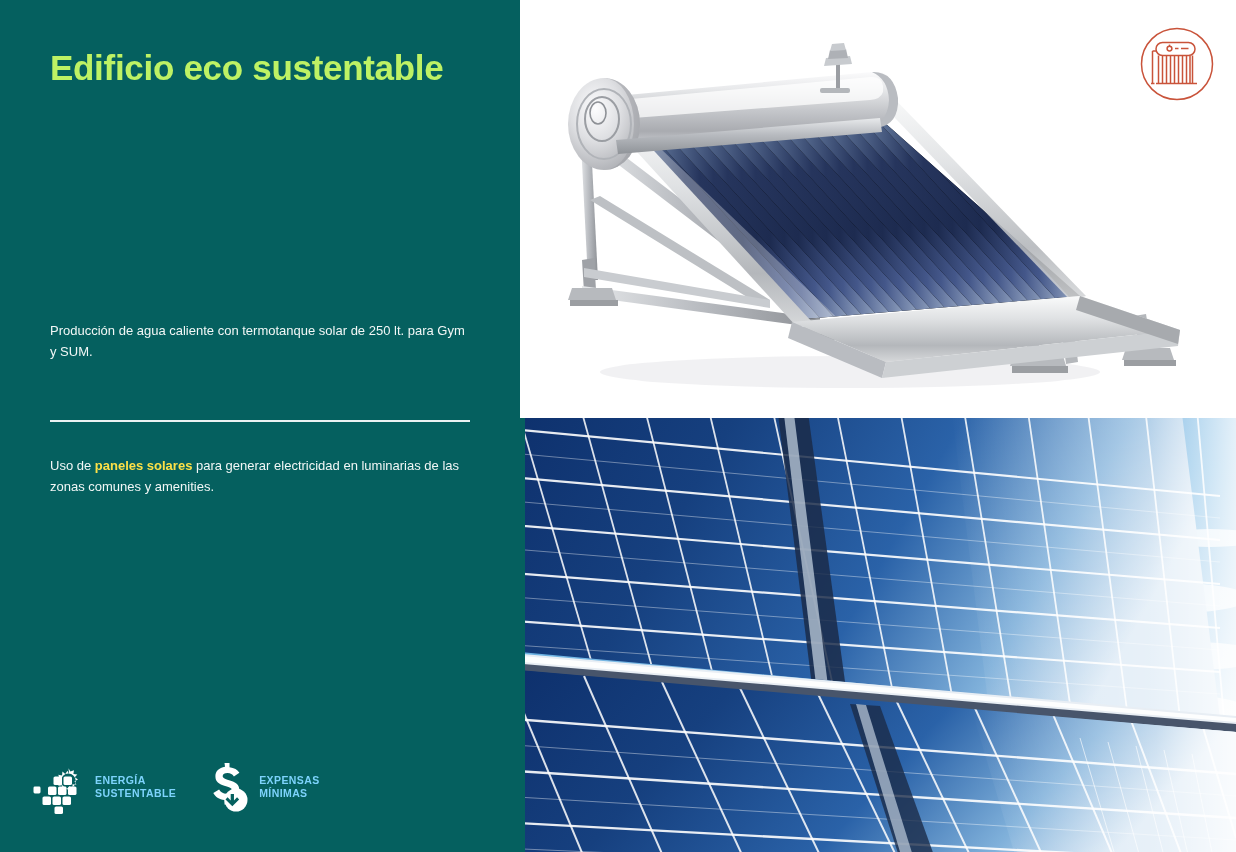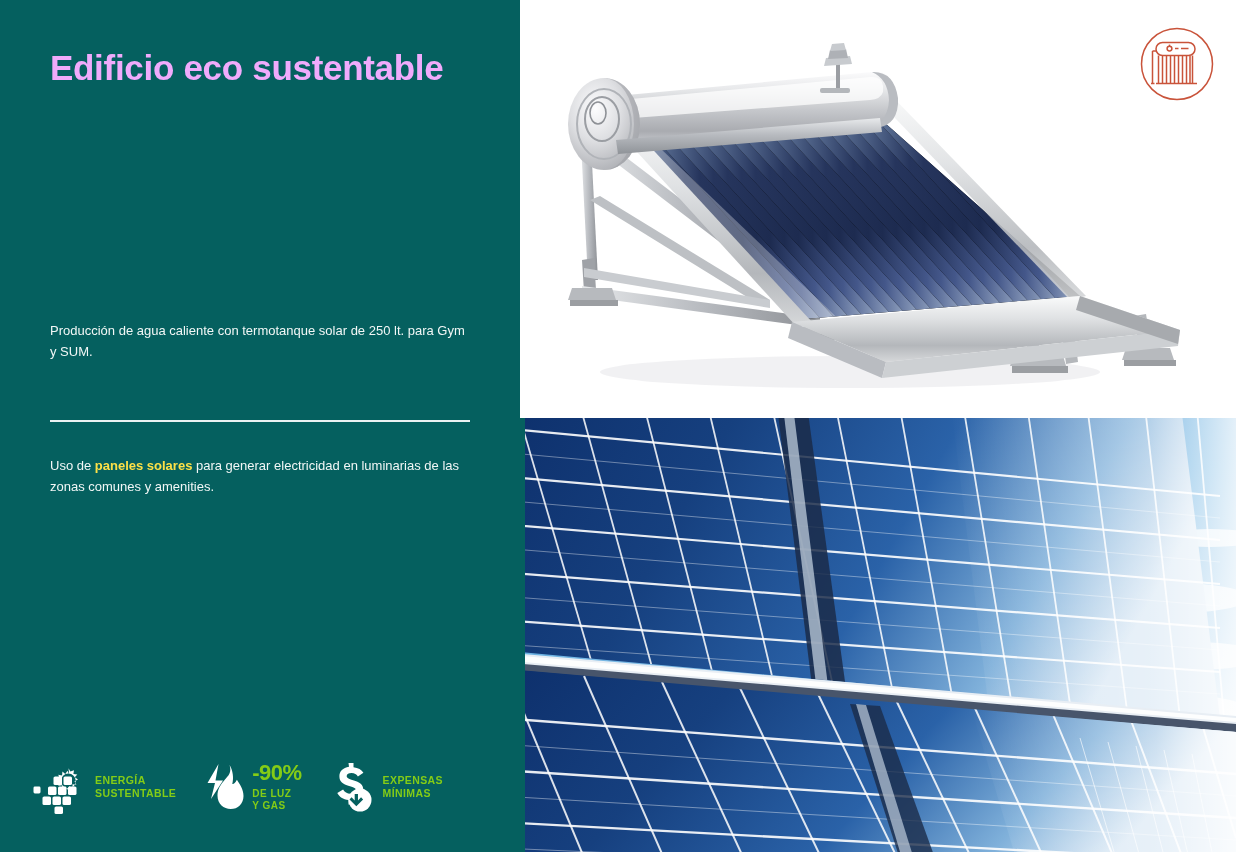--- a/index.html
+++ b/index.html
@@ -28,21 +28,21 @@
     width: 520px;
     height: 852px;
     background: #05605f;
     box-sizing: border-box;
   }
   .headline {
     position: absolute;
     left: 50px;
     top: 48px;
     width: 440px;
-    color: #f0abfc;
+    color: #bef264;
     font-size: 35px;
     font-weight: bold;
     letter-spacing: -0.3px;
     line-height: 1.15;
     margin: 0;
   }
   .para {
     position: absolute;
     left: 50px;
     width: 424px;
@@ -71,21 +71,21 @@
     left: 30px;
     top: 752px;
     width: 470px;
     height: 70px;
     display: flex;
     align-items: center;
   }
   .badge {
     display: flex;
     align-items: center;
-    color: #84cc16;
+    color: #7dd3fc;
   }
   .badge-1 { margin-right: 28px; }
   .badge-2 { margin-right: 26px; }
   .badge-icon {
     flex: 0 0 auto;
     display: block;
     line-height: 0;
   }
   .badge-text {
     margin-left: 9px;
@@ -188,40 +188,20 @@
               <rect x="3.5" y="27.5" width="7.0" height="7.0" rx="1.4"></rect>
             </g>
           </svg>
         </span>
         <span class="badge-text">
           <span>ENERGÍA</span><br>
           <span>SUSTENTABLE</span>
         </span>
       </div>
 
-      <div class="badge badge-2">
-        <span class="badge-icon">
-          <svg width="40" height="52" viewBox="0 0 40 52">
-            <g fill="#ffffff">
-
-              <path d="M14.5 3 L3.5 22 L11 22 L7 38 L19 19.5 L11.5 19.5 Z"></path>
-
-              <path d="M25.5 4 c2.5 7.5 -1 10.5 -4.5 14.5 c-4.5 5.2 -7.5 9.6 -7.5 16 c0 8.4 6.2 13.5 13.2 13.5 c7.2 0 12.8 -5.3 12.8 -13.1 c0 -6.8 -3.8 -11.6 -6.6 -16.2 c-1.8 3.4 -3.3 4.6 -4.6 4.2 c1.6 -6.1 0.6 -13.6 -2.8 -18.9 z
-                       M25.2 26.5 c1.6 4.3 -0.4 6.2 -1.9 8.1 c-1.8 2.3 -2.6 4 -2.6 6.3 c0 3.6 2.7 5.9 5.6 5.9 c3.1 0 5.4 -2.4 5.4 -5.7 c0 -3 -1.6 -5.2 -2.9 -7.2 c-0.8 1.5 -1.5 2 -2.1 1.8 c0.7 -2.7 0.2 -6.4 -1.5 -9.2 z"></path>
-            </g>
-          </svg>
-        </span>
-        <span class="badge-stack">
-          <div class="badge-big">-90%</div>
-          <div class="badge-sub">
-            <span>DE LUZ</span><br>
-            <span>Y GAS</span>
-          </div>
-        </span>
-      </div>
 
       <div class="badge badge-3">
         <span class="badge-icon">
           <svg width="46" height="52" viewBox="0 0 46 52">
             <g fill="#ffffff">
 
               <path d="M20.5 2 h5 v4.2 c4.6 0.5 8.2 2.6 9.9 5.6 l-5.5 3.6 c-1.2 -2.1 -3.4 -3.4 -6.4 -3.4 c-2.9 0 -4.8 1.2 -4.8 3.1 c0 2 1.7 2.8 6.4 4.1 c6.6 1.8 10.3 4.1 10.3 10 c0 5.2 -3.6 8.9 -9.9 9.9 v4.4 h-5 v-4.4 c-5.4 -0.7 -9.4 -3.3 -11.2 -7 l5.8 -3.5 c1.3 2.6 4 4.2 7.6 4.2 c3.3 0 5.4 -1.3 5.4 -3.4 c0 -2.2 -1.9 -3 -7 -4.4 c-6.2 -1.7 -9.7 -4.1 -9.7 -9.7 c0 -4.9 3.5 -8.5 9.6 -9.5 z"></path>
 
               <circle cx="32" cy="39" r="11.5"></circle>
             </g>

